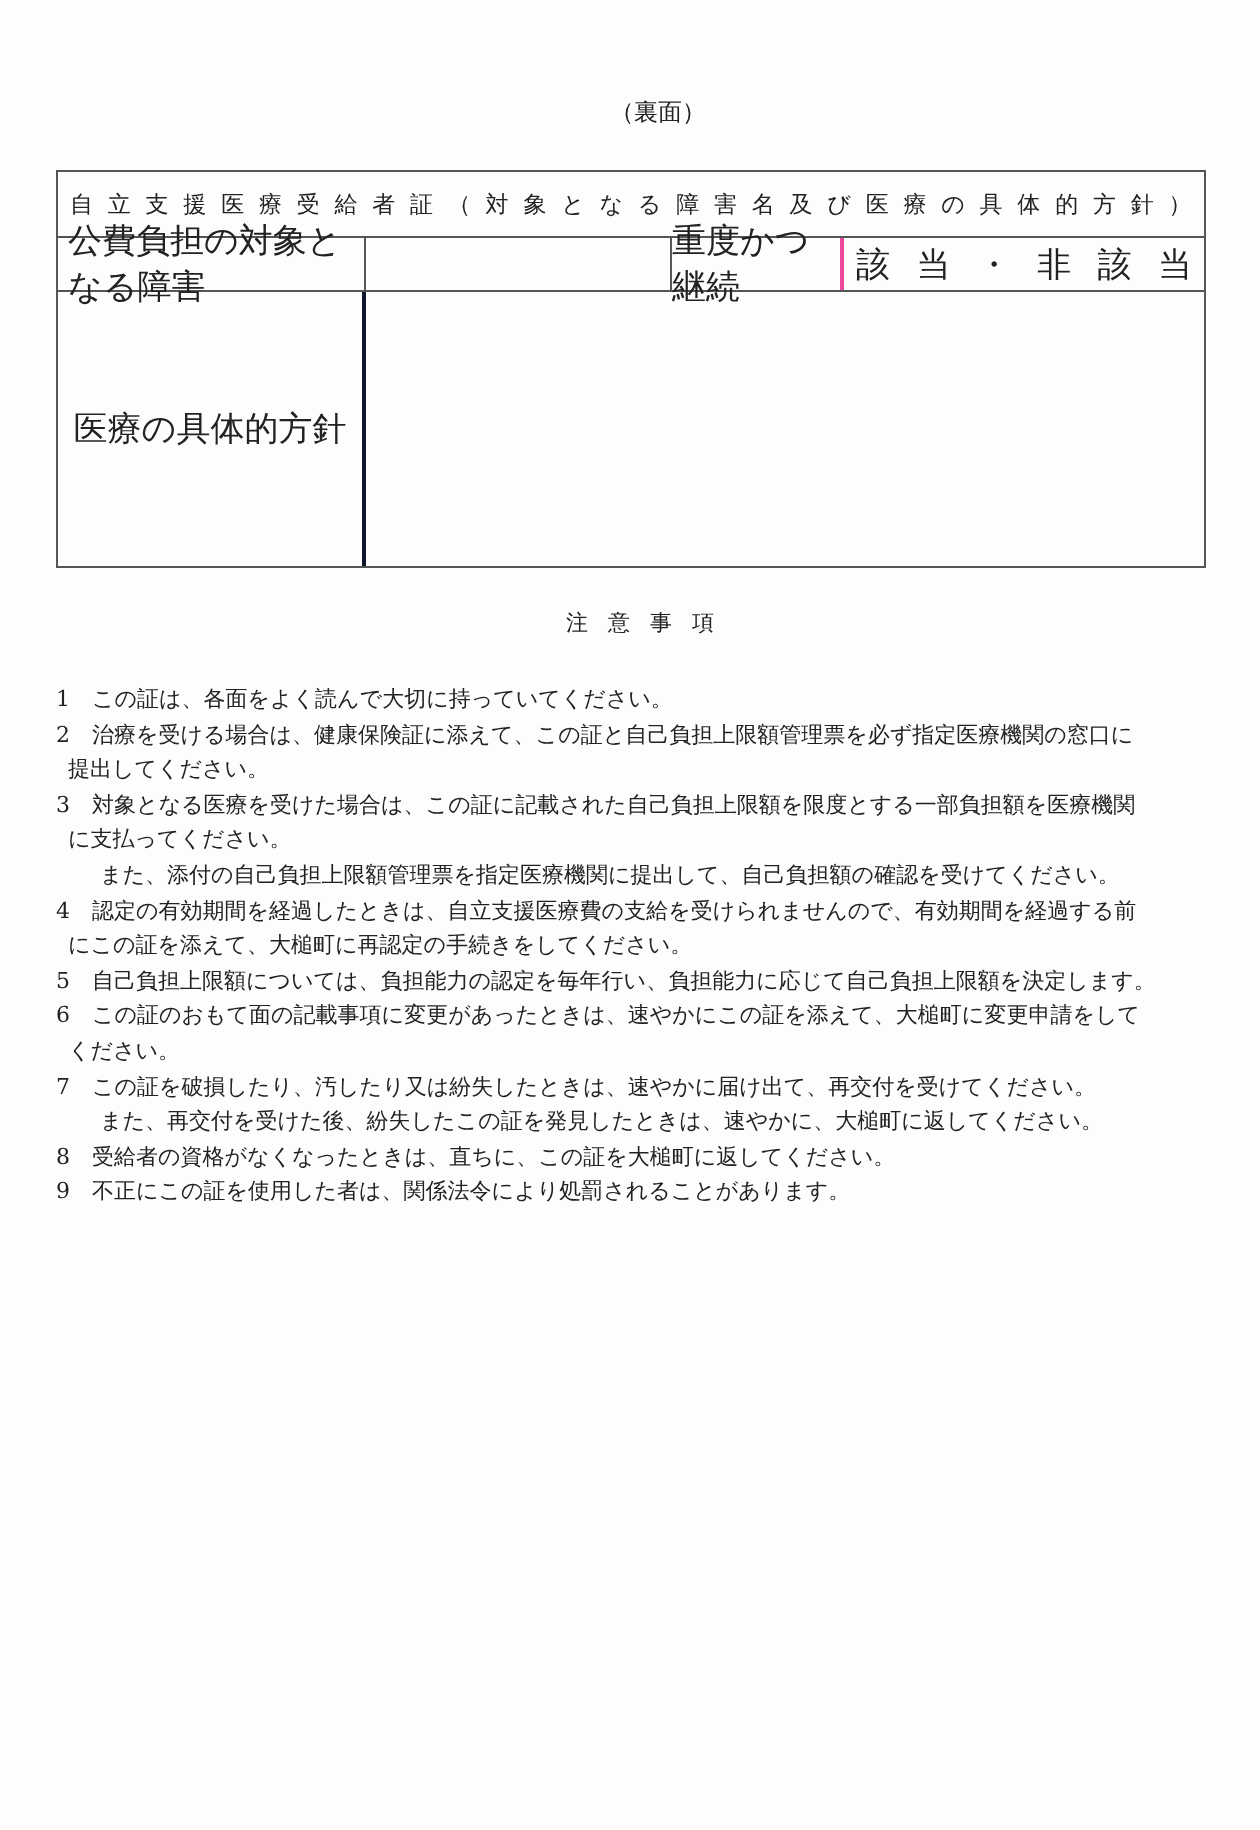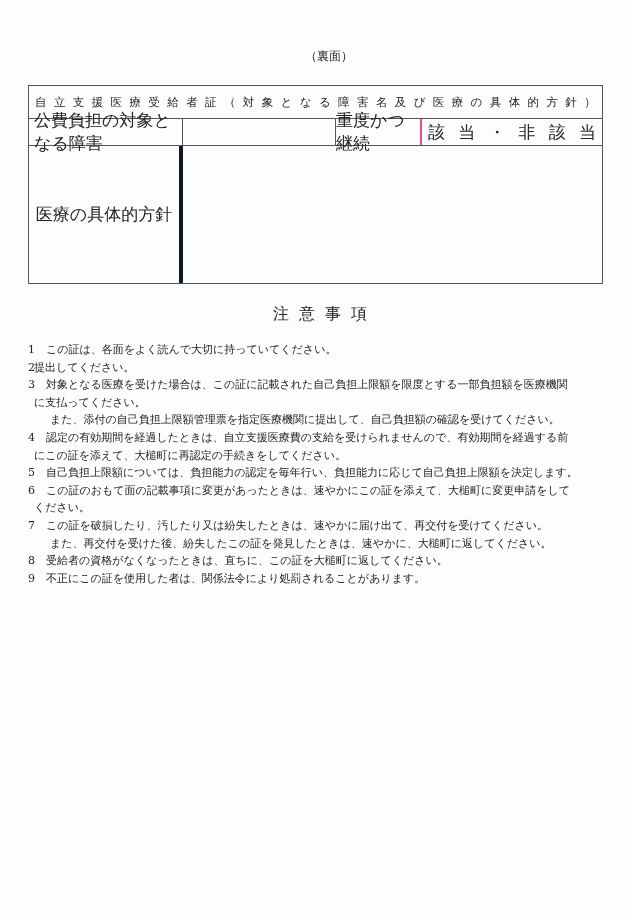--- a/index.html
+++ b/index.html
@@ -24,25 +24,25 @@
       display: flex; justify-content: space-between; align-items: center;
       height: 100%; padding: 0 6px; font-size: 11.5px;
     }
     .title-text span { display: inline-block; }
     .cell { position: absolute; top: 0; height: 100%; box-sizing: border-box;
       display: flex; align-items: center; font-size: 17px; }
     .c1 { left: 0; width: 154px; border-right: 1px solid #555; padding-left: 5px; }
     .c2 { left: 154px; width: 153px; border-right: 1px solid #555; }
     .c3 { left: 307px; width: 86px; border-right: 2px solid #ec4899; justify-content: center; }
     .c4 { left: 393px; width: 180px; justify-content: space-between; padding: 0 6px; }
-    .p1 { left: 0; width: 154px; border-right: 4px solid #0f172a; justify-content: center; }
+    .p1 { left: 0; width: 154px; border-right: 2px solid #0f172a; justify-content: center; }
     .p2 { left: 154px; width: 419px; }
     .notes-heading {
       position: absolute; top: 304px; left: 0; width: 630px; text-align: center;
-      font-size: 16px; letter-spacing: 10px; padding-left: 20px; box-sizing: border-box;
+      font-size: 11px; letter-spacing: 10px; padding-left: 20px; box-sizing: border-box;
     }
     .notes {
       position: absolute; left: 28px; top: 341px; width: 575px;
       font-size: 11px; line-height: 17.6px;
     }
     .note { position: relative; padding-left: 18px; text-indent: 0; }
     .note .num { position: absolute; left: 0; top: 0; }
     .note .text { display: block; }
     .note .cont { display: block; margin-left: -12px; }
     .note .sub { display: block; padding-left: 0; margin-left: 4px; }
@@ -111,20 +111,21 @@
 
 <div class="notes-heading">注意事項</div>
 
 <div class="notes">
   <div class="note">
     <span class="num">1</span>
     <span class="text">この証は、各面をよく読んで大切に持っていてください。</span>
   </div>
   <div class="note">
     <span class="num">2</span>
+    <span class="text">治療を受ける場合は、健康保険証に添えて、この証と自己負担上限額管理票を必ず指定医療機関の窓口に</span>
     <span class="cont">提出してください。</span>
   </div>
   <div class="note">
     <span class="num">3</span>
     <span class="text">対象となる医療を受けた場合は、この証に記載された自己負担上限額を限度とする一部負担額を医療機関</span>
     <span class="cont">に支払ってください。</span>
     <span class="sub">また、添付の自己負担上限額管理票を指定医療機関に提出して、自己負担額の確認を受けてください。</span>
   </div>
   <div class="note">
     <span class="num">4</span>

